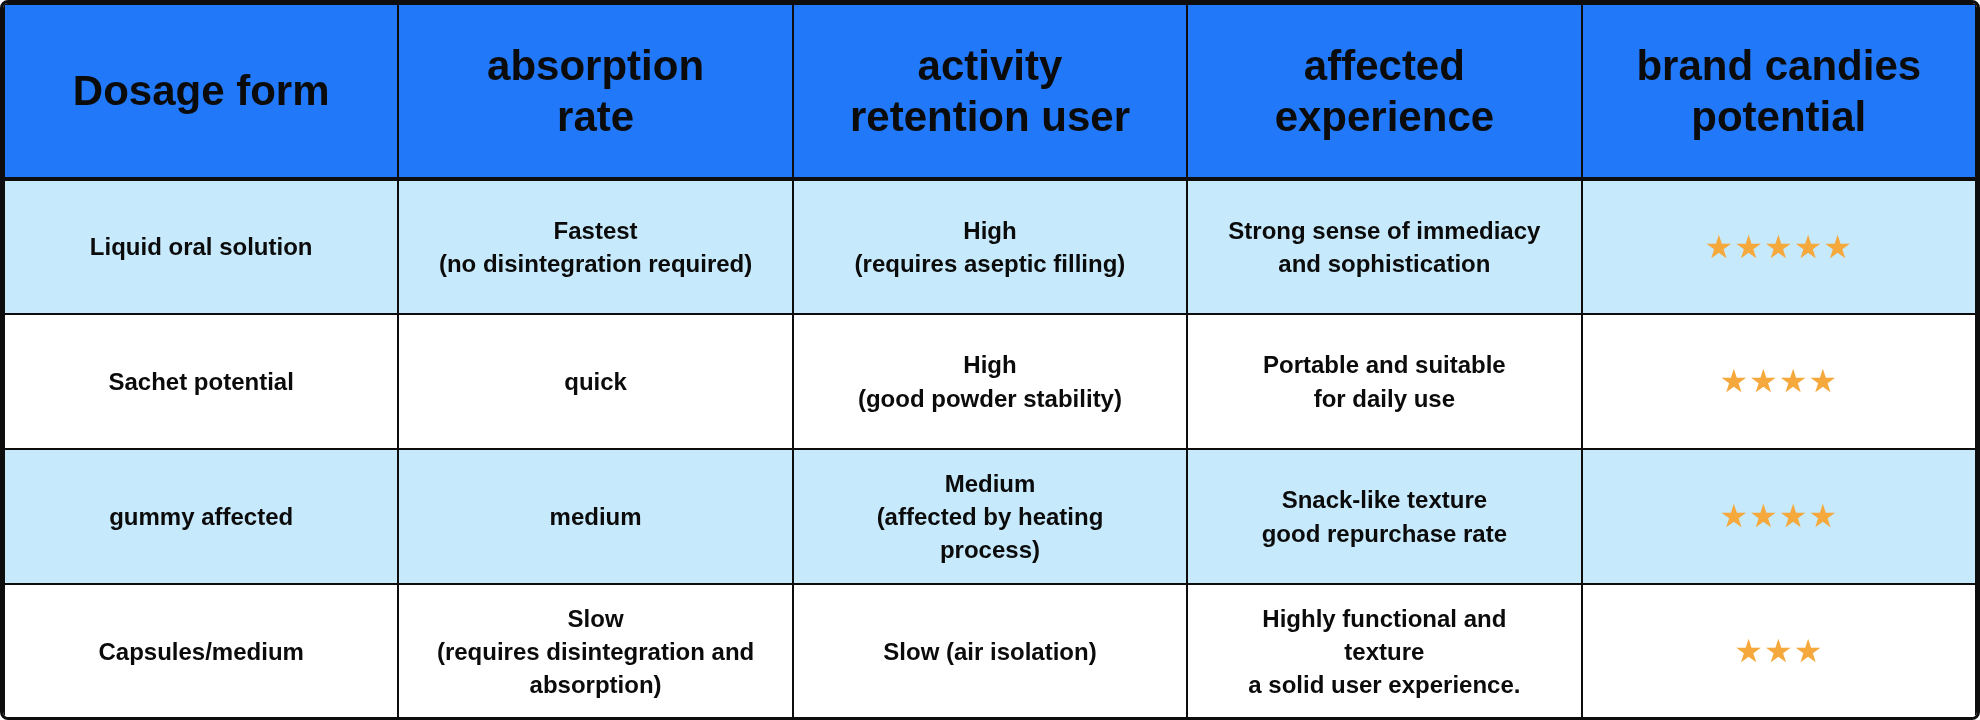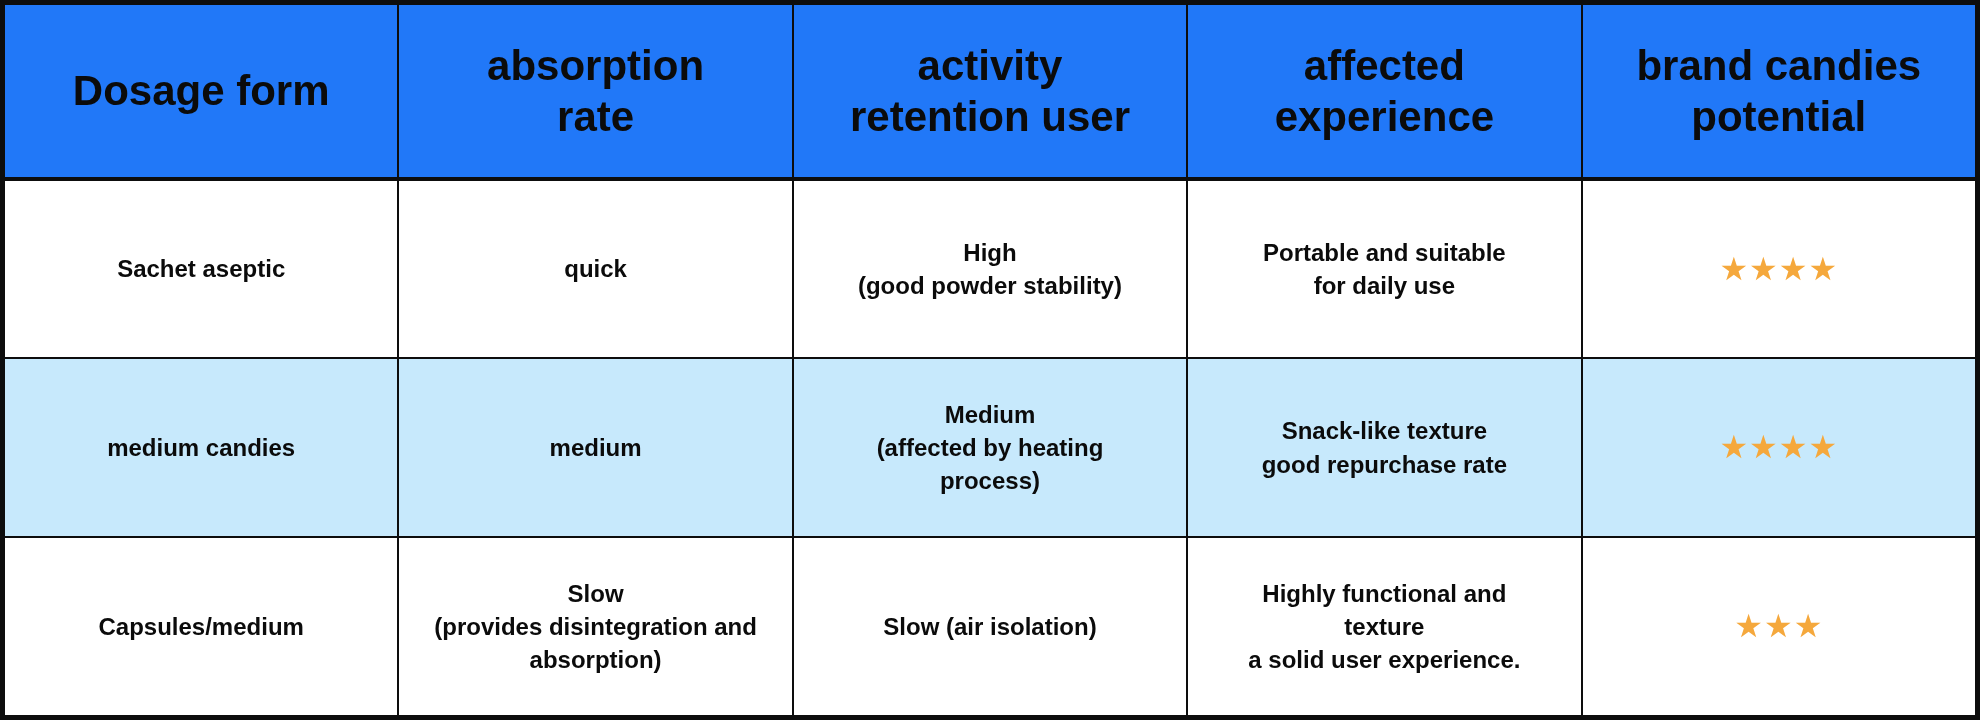--- a/index.html
+++ b/index.html
@@ -13,21 +13,21 @@
   * { box-sizing: border-box; margin: 0; padding: 0; }
   html, body {
     width: 1980px; height: 720px;
     background: #fff;
     font-family: "Liberation Sans", sans-serif;
     overflow: hidden;
   }
   .table-wrapper {
     width: 1980px; height: 720px;
     border: 3px solid var(--border-color);
-    border-radius: 0;
+    border-radius: 8px;
     overflow: hidden;
   }
   table {
     width: 100%; height: 100%;
     border-collapse: collapse;
     table-layout: fixed;
   }
   th, td {
     border: 2px solid var(--border-color);
     text-align: center;
@@ -71,43 +71,53 @@
 rate</th>
         <th>activity
 retention user</th>
         <th>affected
 experience</th>
         <th>brand candies
 potential</th>
       </tr>
     </thead>
     <tbody>
+      <tr class="alt">
+        <td>Liquid oral solution</td>
+        <td>Fastest
+(no disintegration required)</td>
+        <td>High
+(requires aseptic filling)</td>
+        <td>Strong sense of immediacy
+and sophistication</td>
+        <td><span class="stars">★★★★★</span></td>
+      </tr>
       <tr class="plain">
-        <td>Sachet aseptic</td>
+        <td>Sachet potential</td>
         <td>quick</td>
         <td>High
 (good powder stability)</td>
         <td>Portable and suitable
 for daily use</td>
         <td><span class="stars">★★★★</span></td>
       </tr>
       <tr class="alt">
-        <td>medium candies</td>
+        <td>gummy affected</td>
         <td>medium</td>
         <td>Medium
 (affected by heating
 process)</td>
         <td>Snack-like texture
 good repurchase rate</td>
         <td><span class="stars">★★★★</span></td>
       </tr>
       <tr class="plain">
         <td>Capsules/medium</td>
         <td>Slow
-(provides disintegration and
+(requires disintegration and
 absorption)</td>
         <td>Slow (air isolation)</td>
         <td>Highly functional and
 texture
 a solid user experience.</td>
         <td><span class="stars">★★★</span></td>
       </tr>
     </tbody>
   </table>
 </div>

